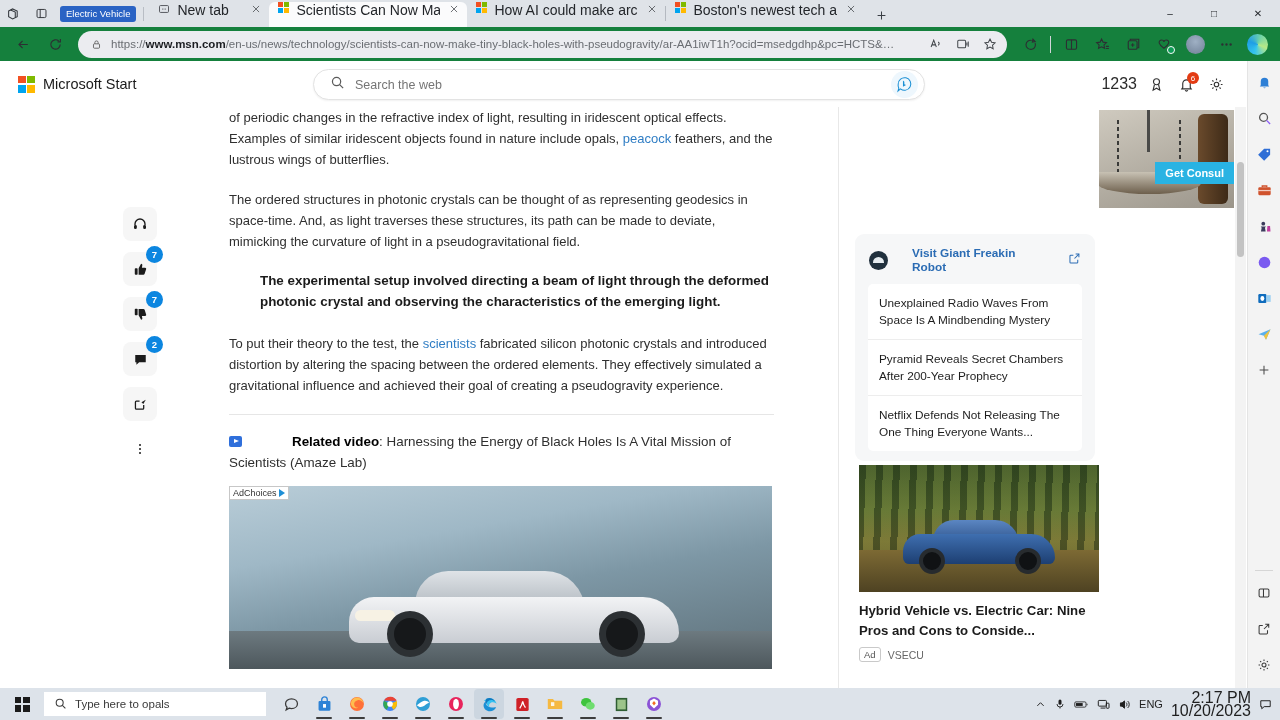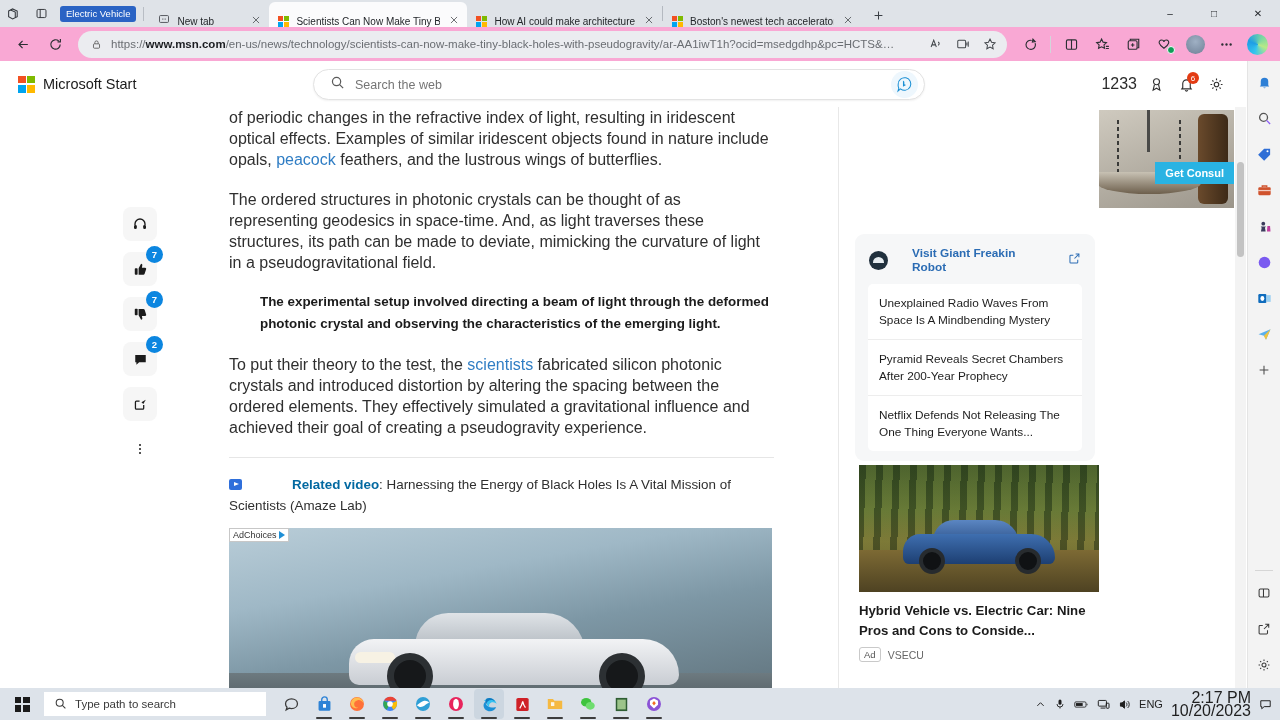--- a/index.html
+++ b/index.html
@@ -20,22 +20,22 @@
     width: 26px; height: 22px; display: flex; align-items: center; justify-content: center;
     border-radius: 4px; color: #34383d;
   }
   .collect-pill {
     background: #2a63c4; color: #fff; font-size: 9.5px; border-radius: 3px;
     padding: 2px 6px; margin-left: 4px; white-space: nowrap; line-height: 12px;
   }
   .tb-sep { width: 1px; height: 14px; background: #b8bdc4; margin: 0 5px; align-self: center; }
   .tabs { display: flex; align-items: flex-end; height: 27px; flex: 1; min-width: 0; }
   .tab {
-    height: 25px; display: flex; align-items: flex-end; gap: 7px;
-    padding: 0 6px 0 9px; border-radius: 6px 6px 0 0; font-size: 10px;
+    height: 25px; display: flex; align-items: flex-start; gap: 7px;
+    padding: 0 6px 0 9px; border-radius: 6px 6px 0 0; font-size: 14px;
     color: #23262a; max-width: 198px; min-width: 120px; position: relative;
   }
   .tab.inactive { background: transparent; }
   .tab.active { background: #fbfbfc; }
   .tab-title { flex: 1; overflow: hidden; white-space: nowrap; text-overflow: clip; }
   .tab-close { width: 14px; height: 14px; flex: 0 0 14px; opacity: .75; }
   .tab-divider { width: 1px; height: 15px; background: #b4b9c0; align-self: center; }
   .ms-logo { width: 11px; height: 11px; flex: 0 0 11px; display: grid;
     grid-template-columns: 1fr 1fr; grid-template-rows: 1fr 1fr; gap: 1px; }
   .ms-logo i { display: block; }
@@ -43,21 +43,21 @@
   .ms-logo i:nth-child(3){background:#00a4ef}.ms-logo i:nth-child(4){background:#ffb900}
   .newtab-btn { width: 26px; height: 24px; display: flex; align-items: center;
     justify-content: center; color: #3b3f45; margin-left: 4px; }
   .wincontrols { display: flex; align-items: flex-start; height: 27px; margin-left: auto; }
   .wc { width: 44px; height: 27px; display: flex; align-items: center;
     justify-content: center; color: #1f2226; font-size: 10px; }
 
   
   .navbar {
     position: absolute; top: 27px; left: 0; width: 1280px; height: 34px;
-    background: #f9a8d4; display: flex; align-items: center; padding: 0 8px; gap: 2px;
+    background: #15803d; display: flex; align-items: center; padding: 0 8px; gap: 2px;
   }
   .nv-btn { width: 30px; height: 28px; display: flex; align-items: center;
     justify-content: center; border-radius: 4px; color: #2c2f33; }
   .omnibox {
     flex: 1; height: 27px; background: #ebecf0; border-radius: 14px;
     display: flex; align-items: center; padding: 0 4px 0 10px; margin: 0 6px;
     min-width: 0; overflow: hidden;
   }
   .lock { width: 16px; flex: 0 0 16px; color: #555; display: flex; justify-content: center; }
   .url { flex: 1; font-size: 11.5px; color: #6a6d72; white-space: nowrap;
@@ -118,32 +118,32 @@
   }
   .rail-btn.plain { background: transparent; }
   .rail-badge {
     position: absolute; top: -6px; right: -6px; width: 17px; height: 17px;
     border-radius: 50%; background: #0c86e0; color: #fff; font-size: 9.5px;
     display: flex; align-items: center; justify-content: center; font-weight: 600;
   }
 
   
   .article { position: absolute; left: 229px; top: 0; width: 545px; }
-  .p { font-size: 16px; line-height: 21.2px; color: #2f2f2f; margin-bottom: 18px; }
+  .p { font-size: 13px; line-height: 21.2px; color: #2f2f2f; margin-bottom: 18px; }
   .p a { color: #2f7dc4; text-decoration: none; }
   .pull { font-size: 13.4px; line-height: 21.2px; font-weight: bold;
     color: #1b1b1b; margin: 0 0 20px 31px; }
   .hr { height: 1px; background: #e6e6e6; margin: 8px 0 16px 0; }
   .relvid { font-size: 13.4px; line-height: 21.2px; color: #2f2f2f; margin-bottom: 12px; }
   .relvid .vico { display: inline-block; width: 13px; height: 11px; border-radius: 2px;
     background: #2f6fdb; vertical-align: -1px; position: relative; margin-right: 6px; }
   .relvid .vico::after { content: ""; position: absolute; left: 5px; top: 3px;
     border-left: 5px solid #fff; border-top: 2.6px solid transparent;
     border-bottom: 2.6px solid transparent; }
-  .relvid b { color: #0369a1; padding-left: 44px; }
+  .relvid b { color: #000000; padding-left: 44px; }
   .adbox { width: 543px; height: 183px; position: relative; overflow: hidden;
     background: linear-gradient(170deg,#b9cdd8 0%,#9fb8c6 30%,#7d97a5 55%,#5d6f78 100%); }
   .adbox .road { position: absolute; left: 0; bottom: 0; width: 100%; height: 38px;
     background: linear-gradient(#6d7a80,#4d575c); }
   .car { position: absolute; left: 120px; bottom: 12px; width: 330px; height: 86px; }
   .car .body { position: absolute; left: 0; bottom: 14px; width: 330px; height: 46px;
     background: linear-gradient(#f2f3f5,#c9cdd3); border-radius: 40px 58px 16px 16px; }
   .car .cabin { position: absolute; left: 66px; bottom: 46px; width: 170px; height: 40px;
     background: linear-gradient(#dfe3e7,#aeb5bc); border-radius: 50px 60px 0 0; }
   .car .wheel { position: absolute; bottom: 0; width: 46px; height: 46px;
@@ -709,21 +709,21 @@
           <i></i>
         </span>
     </div>
     <div class="tb-search">
       <span>
         <svg width="13" height="13" viewBox="0 0 16 16" fill="none" stroke="#3a3a3a" stroke-width="1.3">
             <circle cx="7" cy="7" r="4.3"></circle>
             <path d="M10.3 10.3 14 14"></path>
           </svg>
       </span>
-      <span>Type path to search</span>
+      <span>Type here to opals</span>
     </div>
 
     <div class="tbicons">
       <div class="tbapp">
         <svg width="17" height="17" viewBox="0 0 16 16" fill="none" stroke="#3a3a3a" stroke-width="1.2">
             <path d="M8 2.6c3.2 0 5.6 2 5.6 4.6S11.2 11.8 8 11.8c-.8 0-1.5-.1-2.2-.3l-2.8 1.5.8-2.4C2.9 9.8 2.4 8.7 2.4 7.2 2.4 4.6 4.8 2.6 8 2.6Z"></path>
           </svg>
       </div>
       <div class="tbapp open">
         <svg width="17" height="17" viewBox="0 0 16 16">

